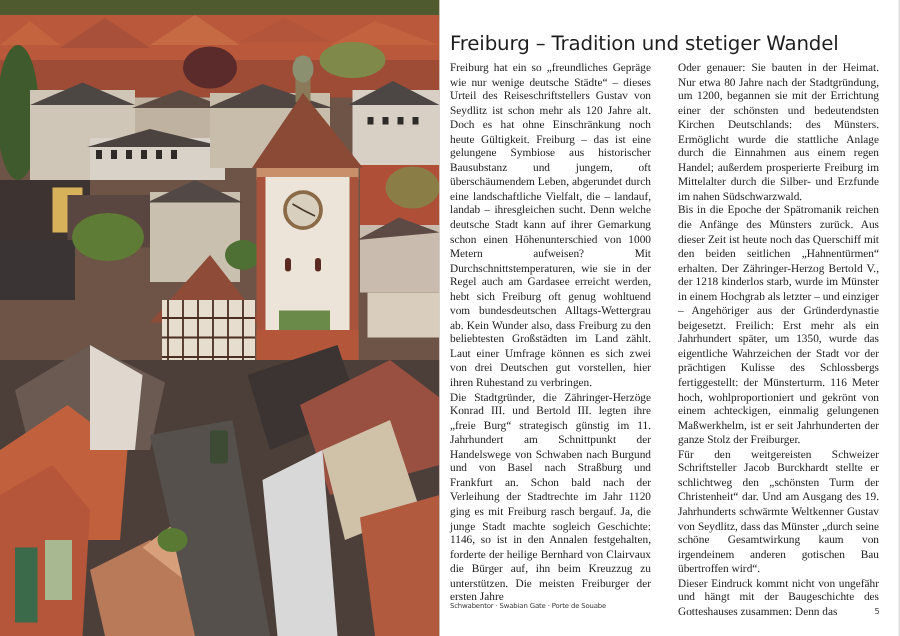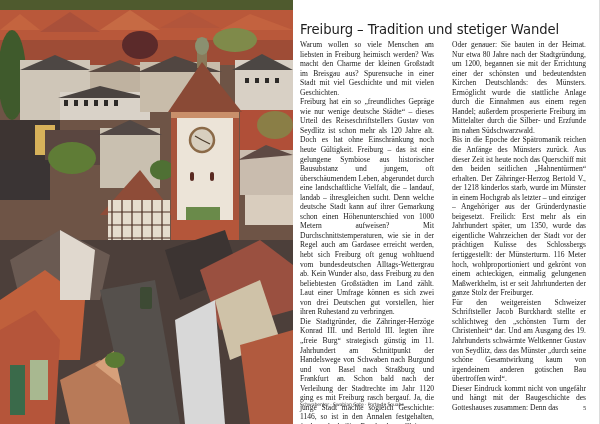--- a/index.html
+++ b/index.html
@@ -142,21 +142,20 @@
       <polygon points="100,290 155,280 180,424 130,424" fill="#55504c"></polygon>
       <rect x="140" y="287" width="12" height="22" rx="2" fill="#3d4a34"></rect>
       <ellipse cx="115" cy="360" rx="10" ry="8" fill="#5a7a34"></ellipse>
     </svg>
   </div>
 
   <div class="page">
     <div class="title">Freiburg – Tradition und stetiger Wandel</div>
 
     <div class="col col-left">
-      <p>Warum wollen so viele Menschen am liebsten in Freiburg heimisch werden? Was macht den Charme der kleinen Großstadt im Breisgau aus? Spurensuche in einer Stadt mit viel Geschichte und mit vielen Geschichten.</p>
       <p>Freiburg hat ein so „freundliches Gepräge wie nur wenige deutsche Städte“ – dieses Urteil des Reiseschriftstellers Gustav von Seydlitz ist schon mehr als 120 Jahre alt. Doch es hat ohne Einschränkung noch heute Gültigkeit. Freiburg – das ist eine gelungene Symbiose aus historischer Bausubstanz und jungem, oft überschäumendem Leben, abgerundet durch eine landschaftliche Vielfalt, die – landauf, landab – ihresgleichen sucht. Denn welche deutsche Stadt kann auf ihrer Gemarkung schon einen Höhenunterschied von 1000 Metern aufweisen? Mit Durchschnittstemperaturen, wie sie in der Regel auch am Gardasee erreicht werden, hebt sich Freiburg oft genug wohltuend vom bundesdeutschen Alltags-Wettergrau ab. Kein Wunder also, dass Freiburg zu den beliebtesten Großstädten im Land zählt. Laut einer Umfrage können es sich zwei von drei Deutschen gut vorstellen, hier ihren Ruhestand zu verbringen.</p>
       <p>Die Stadtgründer, die Zähringer-Herzöge Konrad III. und Bertold III. legten ihre „freie Burg“ strategisch günstig im 11. Jahrhundert am Schnittpunkt der Handelswege von Schwaben nach Burgund und von Basel nach Straßburg und Frankfurt an. Schon bald nach der Verleihung der Stadtrechte im Jahr 1120 ging es mit Freiburg rasch bergauf. Ja, die junge Stadt machte sogleich Geschichte: 1146, so ist in den Annalen festgehalten, forderte der heilige Bernhard von Clairvaux die Bürger auf, ihn beim Kreuzzug zu unterstützen. Die meisten Freiburger der ersten Jahre</p>
     </div>
 
     <div class="col col-right">
       <p>Oder genauer: Sie bauten in der Heimat. Nur etwa 80 Jahre nach der Stadtgründung, um 1200, begannen sie mit der Errichtung einer der schönsten und bedeutendsten Kirchen Deutschlands: des Münsters. Ermöglicht wurde die stattliche Anlage durch die Einnahmen aus einem regen Handel; außerdem prosperierte Freiburg im Mittelalter durch die Silber- und Erzfunde im nahen Südschwarzwald.</p>
       <p>Bis in die Epoche der Spätromanik reichen die Anfänge des Münsters zurück. Aus dieser Zeit ist heute noch das Querschiff mit den beiden seitlichen „Hahnentürmen“ erhalten. Der Zähringer-Herzog Bertold V., der 1218 kinderlos starb, wurde im Münster in einem Hochgrab als letzter – und einziger – Angehöriger aus der Gründerdynastie beigesetzt. Freilich: Erst mehr als ein Jahrhundert später, um 1350, wurde das eigentliche Wahrzeichen der Stadt vor der prächtigen Kulisse des Schlossbergs fertiggestellt: der Münsterturm. 116 Meter hoch, wohlproportioniert und gekrönt von einem achteckigen, einmalig gelungenen Maßwerkhelm, ist er seit Jahrhunderten der ganze Stolz der Freiburger.</p>
       <p>Für den weitgereisten Schweizer Schriftsteller Jacob Burckhardt stellte er schlichtweg den „schönsten Turm der Christenheit“ dar. Und am Ausgang des 19. Jahrhunderts schwärmte Weltkenner Gustav von Seydlitz, dass das Münster „durch seine schöne Gesamtwirkung kaum von irgendeinem anderen gotischen Bau übertroffen wird“.</p>
       <p>Dieser Eindruck kommt nicht von ungefähr und hängt mit der Baugeschichte des Gotteshauses zusammen: Denn das</p>
     </div>

